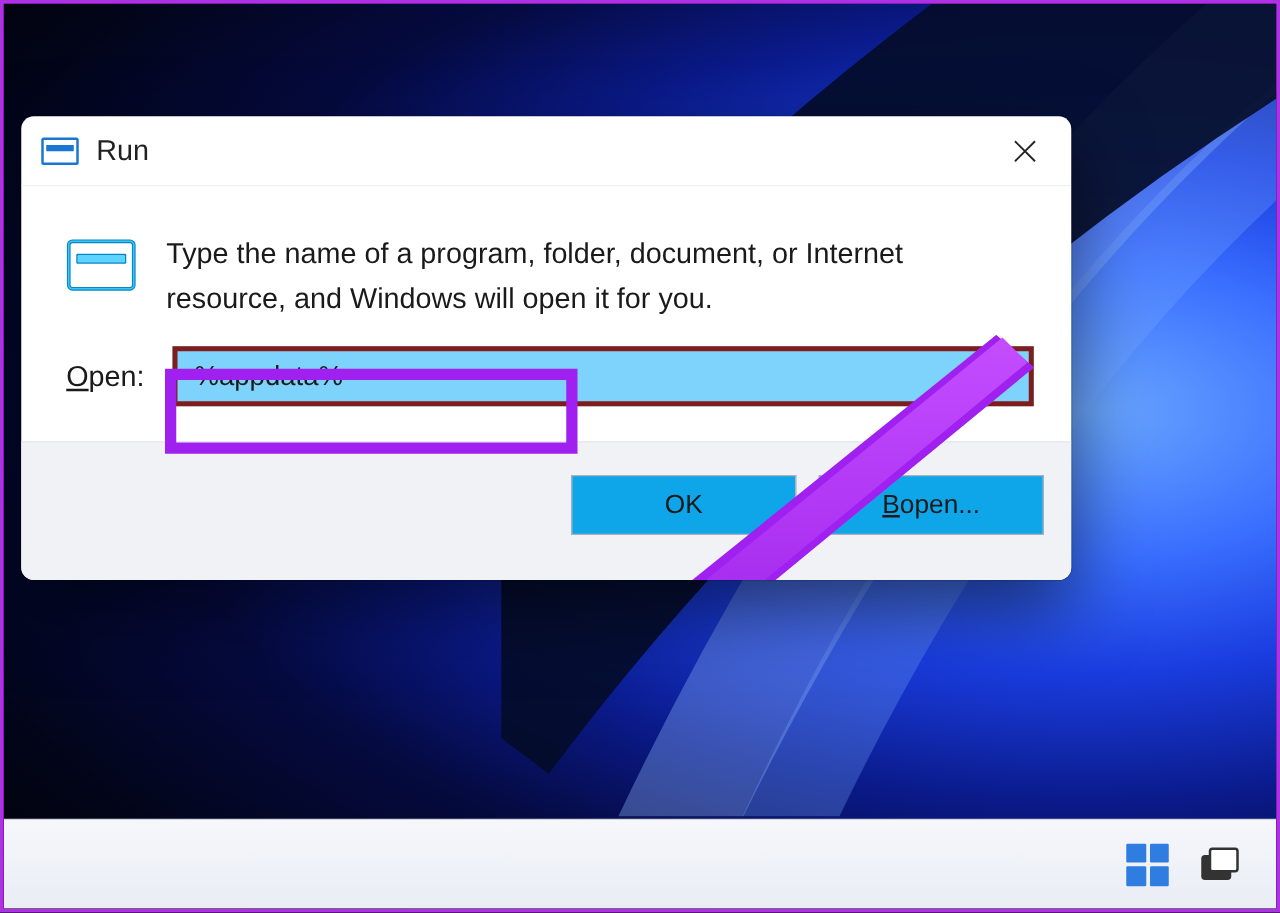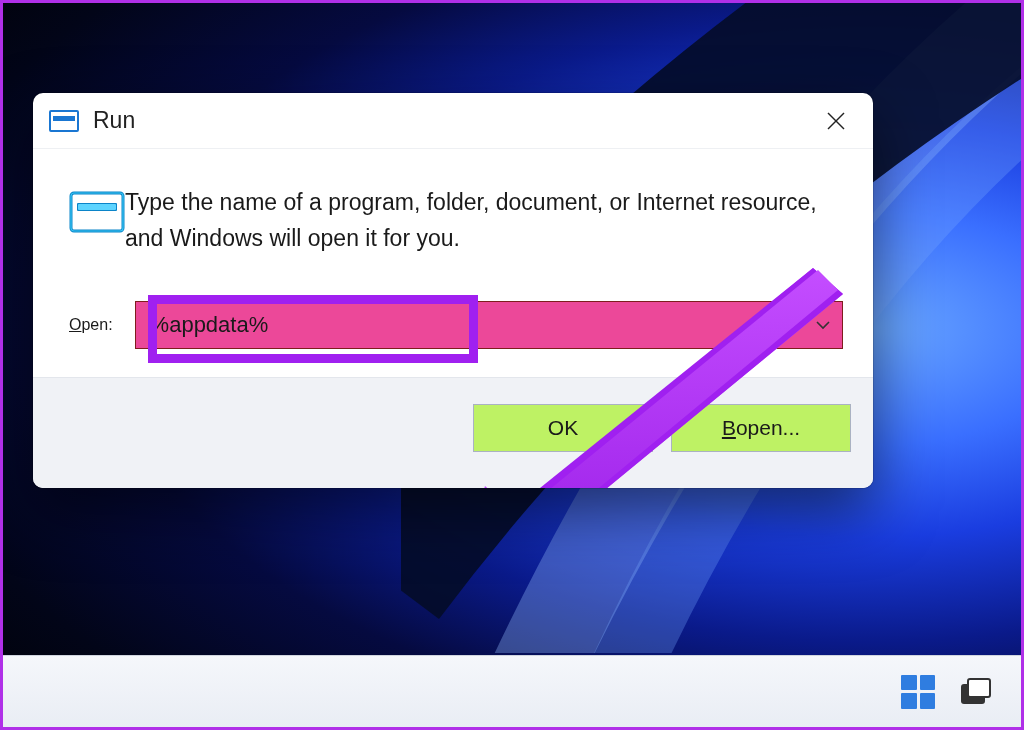--- a/index.html
+++ b/index.html
@@ -73,21 +73,21 @@
     .taskview .tv2 {
       position: absolute;
       left: 0; top: 6px;
       width: 24px; height: 20px;
       background: #333;
       border-radius: 3px;
     }
     
     .window {
       position: absolute;
-      left: 30px;
+      left: 14px;
       top: 90px;
       width: 840px;
       background: #fff;
       border-radius: 10px;
       box-shadow: 0 24px 60px rgba(0,0,0,0.55), 0 0 0 1px rgba(0,0,0,0.12);
       overflow: hidden;
     }
     
     .titlebar {
       height: 56px;
@@ -132,21 +132,22 @@
       background: transparent;
       color: #222;
     }
     
     .content {
       padding: 36px 30px 28px 30px;
     }
     
     .desc-row {
       display: flex;
-      margin-bottom: 45px;
+      gap: 24px;
+      margin-bottom: 21px;
     }
     
     .run-icon {
       width: 56px; height: 46px;
       flex-shrink: 0;
       margin-left: 6px;
       margin-top: 4px;
     }
     .run-icon svg { width: 100%; height: 100%; }
     
@@ -158,31 +159,31 @@
     }
     
     .input-row {
       display: flex;
       align-items: center;
       gap: 22px;
       margin-left: 6px;
     }
     
     .open-label {
-      font-size: 16px;
+      font-size: 23px;
       color: #1a1a1a;
     }
     .ul-first { text-decoration: underline; }
     
     .combo {
       flex: 1;
       position: relative;
       height: 48px;
-      border: 1px solid #7f1d1d;
-      background: #ec4899;
+      border: 4px solid #7f1d1d;
+      background: #7dd3fc;
       display: flex;
     }
     .combo-input {
       border: none;
       outline: none;
       width: 100%;
       height: 100%;
       padding: 0 40px 0 14px;
       font-size: 22px;
       color: #1a1a1a;
@@ -214,21 +215,21 @@
       border-top: 1px solid #e3e6ec;
       padding: 26px 22px 36px 22px;
       display: flex;
       justify-content: flex-end;
       gap: 18px;
     }
     
     .btn {
       width: 180px;
       height: 48px;
-      background: #bef264;
+      background: #0ea5e9;
       border: 1px solid #aab2c2;
       font-size: 21px;
       color: #1a1a1a;
       cursor: pointer;
       font-family: inherit;
     }
     
     .arrow {
       position: absolute;
       pointer-events: none;

